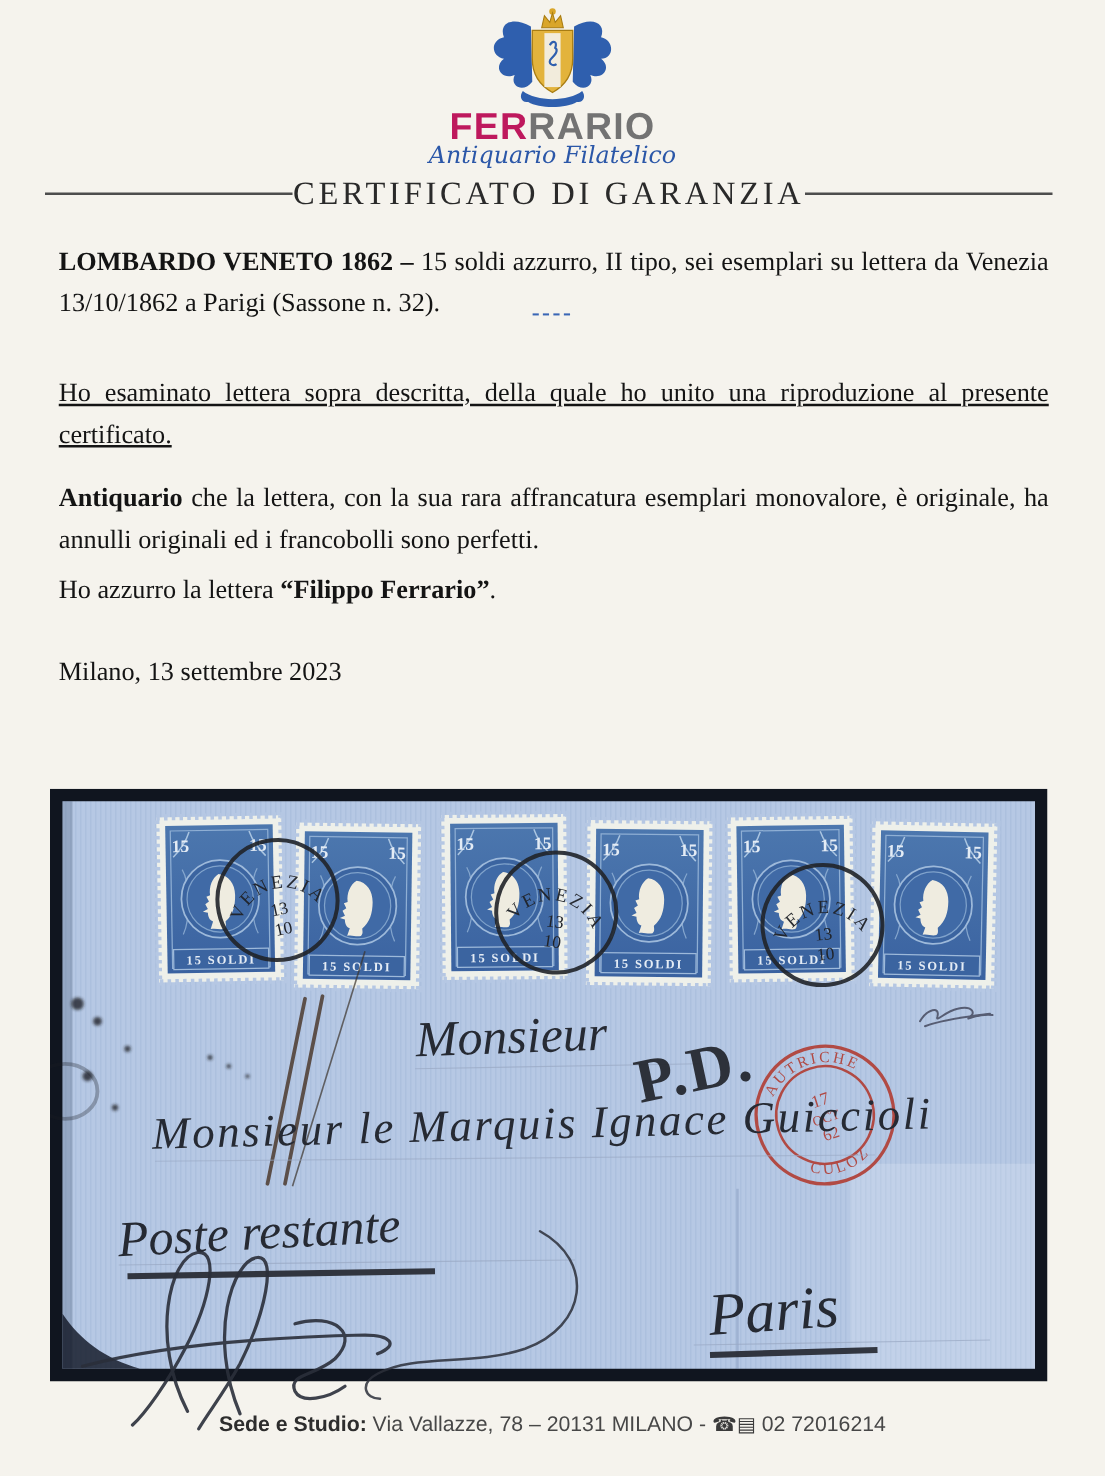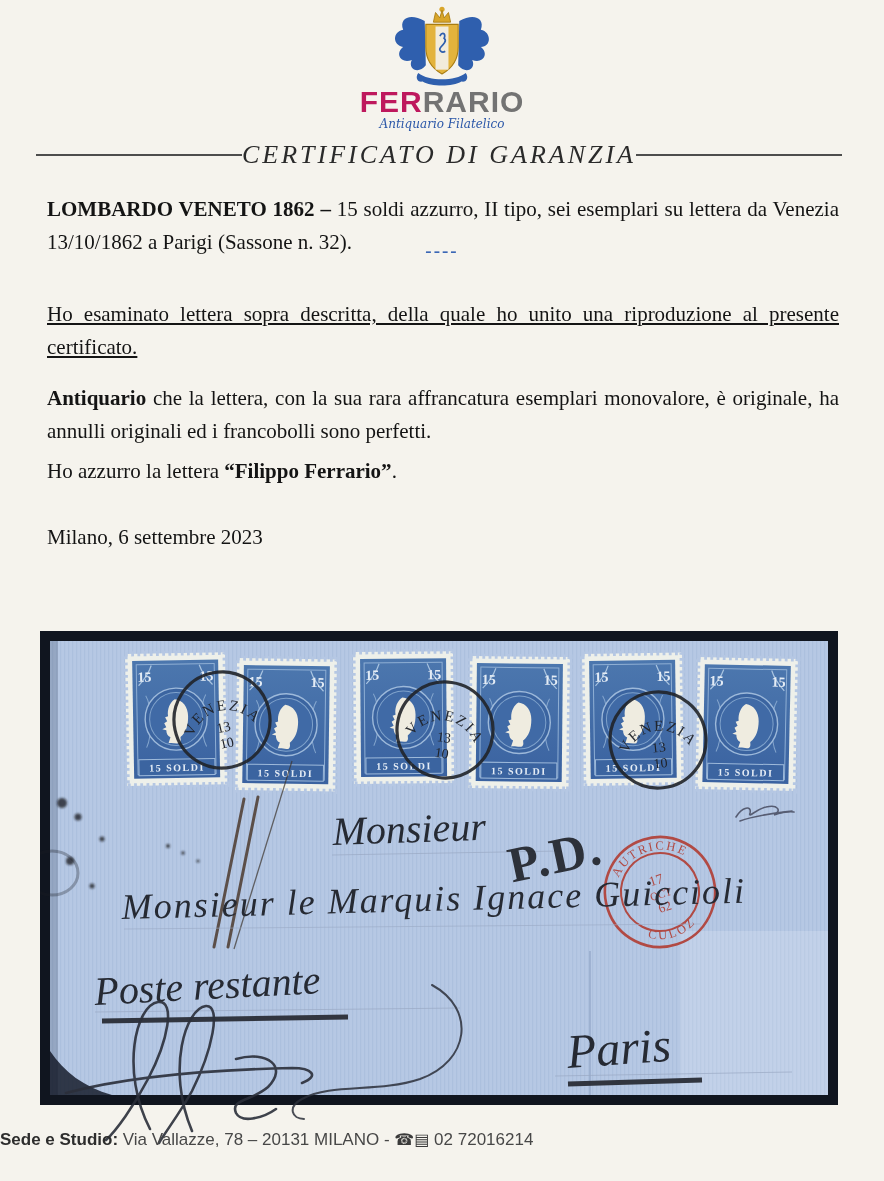--- a/index.html
+++ b/index.html
@@ -14,26 +14,26 @@
   .brand { position:absolute; top:6px; left:0; width:100%; text-align:center; }
   .crest { display:block; margin:0 auto; }
   .brand-name {
     font-family:"Liberation Sans", sans-serif;
     font-weight:bold; font-size:30px; letter-spacing:1px; line-height:28px;
   }
   .brand-name .gold { color:#be185d; }
   .brand-name .blue { color:#737373; }
   .tagline {
     font-family:"DejaVu Serif", serif; font-style:italic;
-    color:#2b57a8; font-size:12px; line-height:16px;
+    color:#2b57a8; font-size:19px; line-height:16px;
   }
   
   .title-row {
     position:absolute; top:140px; left:36px; right:42px;
-    display:flex; align-items:center; gap:0;font-style:italic;
+    display:flex; align-items:center; gap:0;
   }
   .rule { flex:1; border-top:2px solid #4d4d4d; height:0; }
   .title-text {
     font-size:26px; letter-spacing:3px; color:#2a2a2a; white-space:nowrap;
     font-family:"Liberation Serif", serif;
   }
   
   .para {
     position:absolute; left:47px; width:792px;
     font-size:21px; line-height:33px; text-align:justify;
@@ -53,21 +53,21 @@
   .photo text { font-family:"Liberation Serif", serif; }
   .script {
     font-family:"DejaVu Serif", serif; font-style:italic; fill:#262a33;
   }
   .pd-text {
     font-family:"Liberation Serif", serif; font-weight:bold;
     fill:#22252c; font-size:50px; letter-spacing:2px;
   }
   
   .footer {
-    position:absolute; top:1127px; left:0; width:100%; text-align:left;
+    position:absolute; top:1127px; left:0; width:100%; text-align:center;
     font-family:"Liberation Sans", sans-serif; font-size:17px;
     color:#474747; line-height:26px;
   }
   .footer b { color:#2d2d2d; }
   .footer .icon { font-size:16px; color:#3a3a3a; }
 </style>
 </head>
 <body>
 
 <div class="brand">
@@ -94,21 +94,21 @@
 <div class="para p1"><b>LOMBARDO VENETO 1862 –</b><span> 15 soldi azzurro, II tipo, sei esemplari su lettera da Venezia 13/10/1862 a Parigi (Sassone n. 32).</span></div>
 
 <div class="sep">----</div>
 
 <div class="para p2">Ho esaminato lettera sopra descritta, della quale ho unito una riproduzione al presente certificato.</div>
 
 <div class="para p3"><b>Antiquario</b><span> che la lettera, con la sua rara affrancatura esemplari monovalore, è originale, ha annulli originali ed i francobolli sono perfetti.</span></div>
 
 <div class="para p4"><span>Ho azzurro la lettera </span><b>“Filippo Ferrario”</b><span>.</span></div>
 
-<div class="dateline">Milano, 6 settembre 2023</div>
+<div class="dateline">Milano, 13 settembre 2023</div>
 
 <svg class="photo" width="798" height="518" viewBox="0 0 798 518">
   <defs>
     <linearGradient id="sg" x1="0" y1="0" x2="0" y2="1">
       <stop offset="0" stop-color="#4c77ae"></stop>
         <stop offset="1" stop-color="#3a62a0"></stop>
     </linearGradient>
     <pattern id="laid" width="4" height="6" patternUnits="userSpaceOnUse">
       <rect width="4" height="6" fill="#b6c8e4"></rect>
       <rect width="1.2" height="6" fill="#acc0de"></rect>

